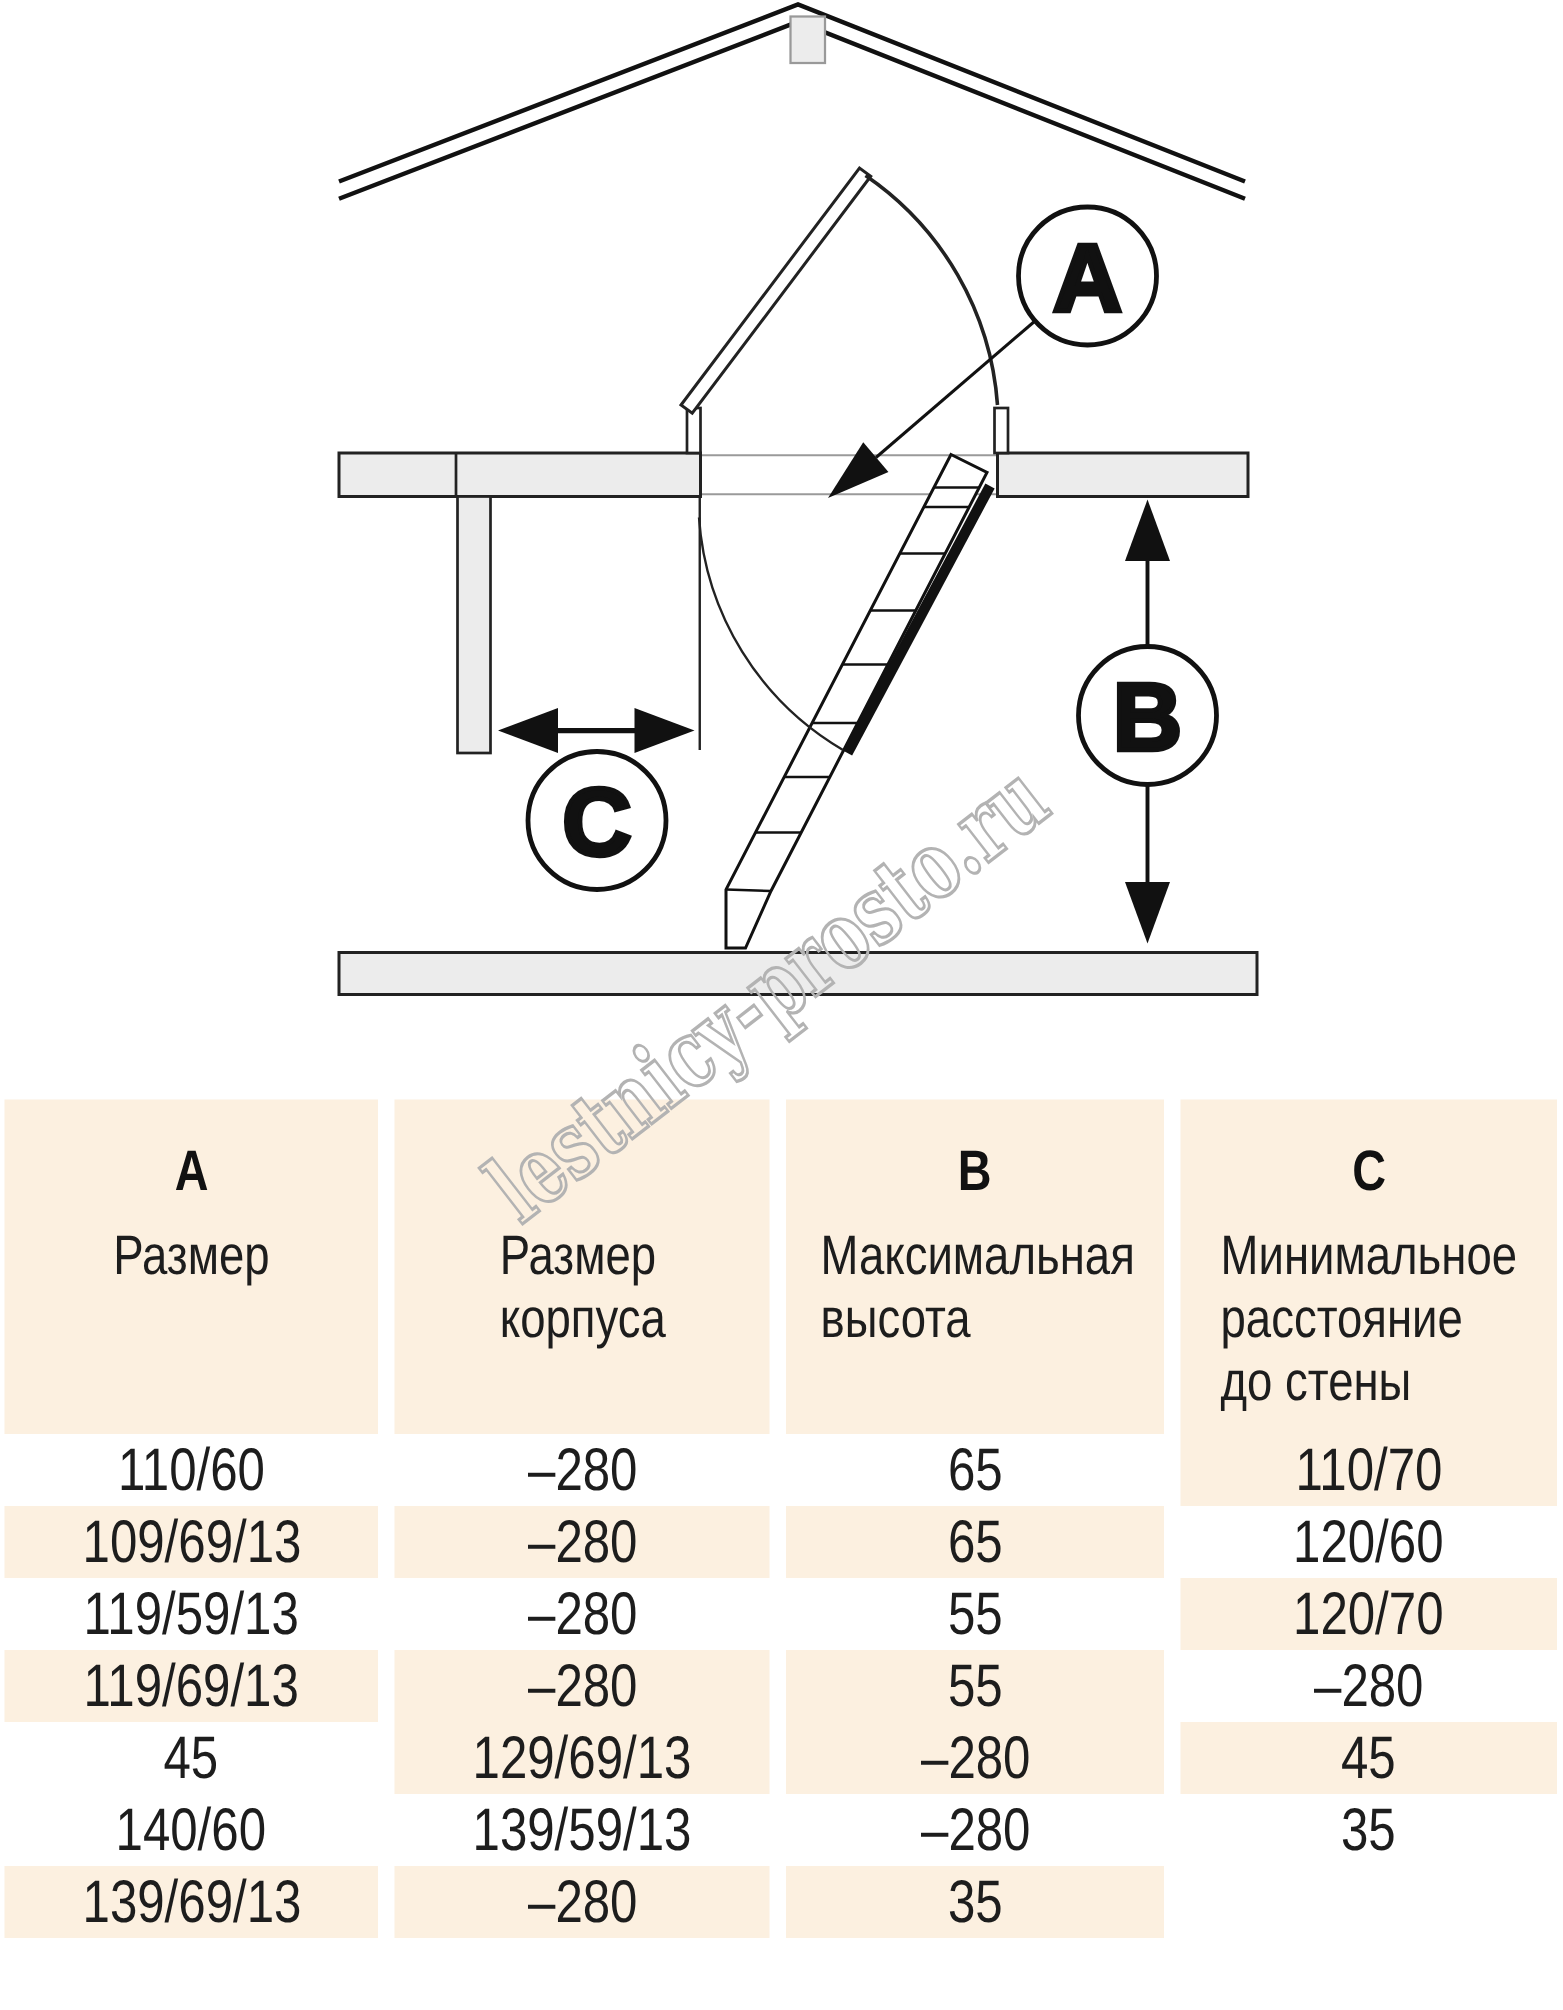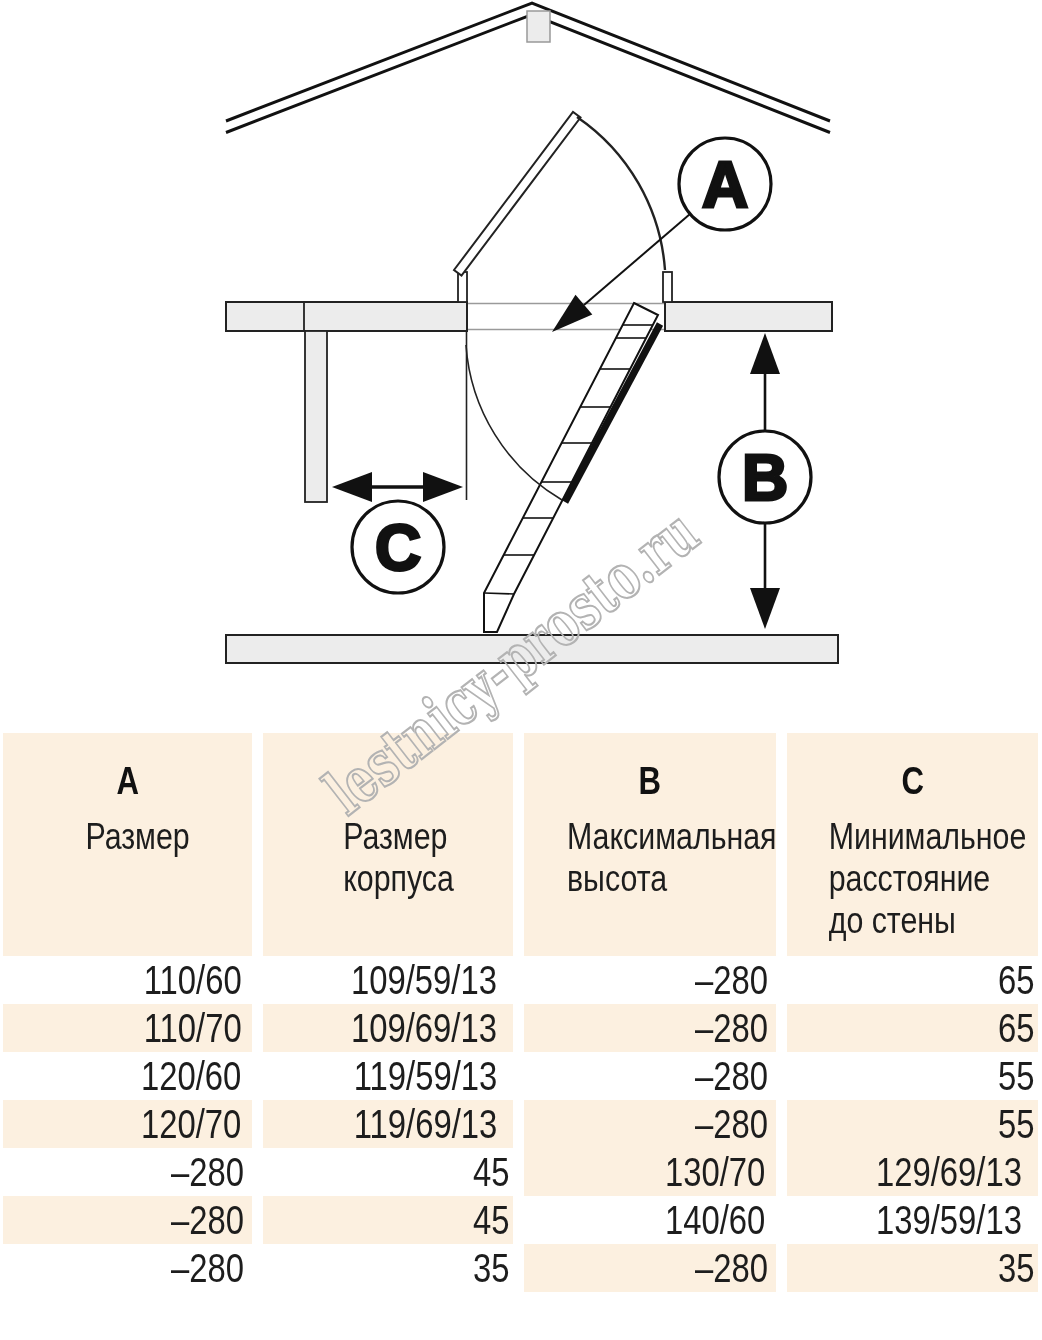--- a/index.html
+++ b/index.html
@@ -5,24 +5,24 @@
   html,body{margin:0;padding:0;background:#fff;}
   .page{position:relative;width:1042px;height:1340px;background:#fff;overflow:hidden;
         font-family:"Liberation Sans",sans-serif;color:#1d1d1d;}
   .diagram{position:absolute;left:0;top:0;}
   .wm{position:absolute;left:0;top:0;z-index:5;pointer-events:none;}
   .tbl{position:absolute;left:3px;top:733px;width:1035px;display:grid;
        grid-template-columns:249px 250px 252px 251px;column-gap:11px;
        grid-template-rows:223px repeat(8,48px);z-index:1;}
   .hcell{background:var(--stripe,#fcf0e0);text-align:center;}
   .hletter{margin-top:26px;line-height:44px;font-weight:bold;font-size:38px;color:#111;}
-  .hdesc{margin-top:13px;line-height:42px;font-size:37px;padding-left:20px;}
+  .hdesc{margin-top:13px;line-height:42px;font-size:37px;}
   .ct{display:inline-block;transform:scaleX(0.82);transform-origin:center top;
       white-space:pre-line;text-align:left;}
-  .cell{display:flex;align-items:center;justify-content:flex-end;font-size:40px;}
+  .cell{display:flex;align-items:center;justify-content:center;font-size:40px;}
   .cell.stripe{background:var(--stripe,#fcf0e0);}
   svg text.callout{font-family:"Liberation Sans",sans-serif;font-weight:bold;}
 </style>
 </head>
 <body>
 
 <div class="page">
 
   <svg class="diagram" width="1042" height="730" viewBox="0 0 1042 730">
 
@@ -100,23 +100,20 @@
       <div class="hletter"><span class="ct">C</span></div>
       <div class="hdesc"><span class="ct">Минимальное
 расстояние
 до стены</span></div>
     </div>
 
   <div class="cell">
         <span class="ct">110/60</span>
       </div>
       <div class="cell">
-        <span class="ct">109/59/13</span>
-      </div>
-      <div class="cell">
         <span class="ct">–280</span>
       </div>
       <div class="cell">
         <span class="ct">65</span>
       </div>
       <div class="cell stripe">
         <span class="ct">110/70</span>
       </div>
       <div class="cell stripe">
         <span class="ct">109/69/13</span>
@@ -151,23 +148,20 @@
       <div class="cell stripe">
         <span class="ct">55</span>
       </div>
       <div class="cell">
         <span class="ct">–280</span>
       </div>
       <div class="cell">
         <span class="ct">45</span>
       </div>
       <div class="cell stripe">
-        <span class="ct">130/70</span>
-      </div>
-      <div class="cell stripe">
         <span class="ct">129/69/13</span>
       </div>
       <div class="cell stripe">
         <span class="ct">–280</span>
       </div>
       <div class="cell stripe">
         <span class="ct">45</span>
       </div>
       <div class="cell">
         <span class="ct">140/60</span>
@@ -175,20 +169,23 @@
       <div class="cell">
         <span class="ct">139/59/13</span>
       </div>
       <div class="cell">
         <span class="ct">–280</span>
       </div>
       <div class="cell">
         <span class="ct">35</span>
       </div>
       <div class="cell stripe">
+        <span class="ct">139/69/13</span>
+      </div>
+      <div class="cell stripe">
         <span class="ct">–280</span>
       </div>
       <div class="cell stripe">
         <span class="ct">35</span>
       </div>
     </div>
 
   <svg class="wm" width="1042" height="1340" viewBox="0 0 1042 1340">
     <text transform="translate(347,817) rotate(-37.8)" textLength="450" lengthAdjust="spacingAndGlyphs" font-family="'DejaVu Serif',serif" font-weight="bold" font-size="62" fill="none" stroke="#b3b3b3" stroke-width="2.2">lestnicy-prosto.ru</text>
   </svg>

